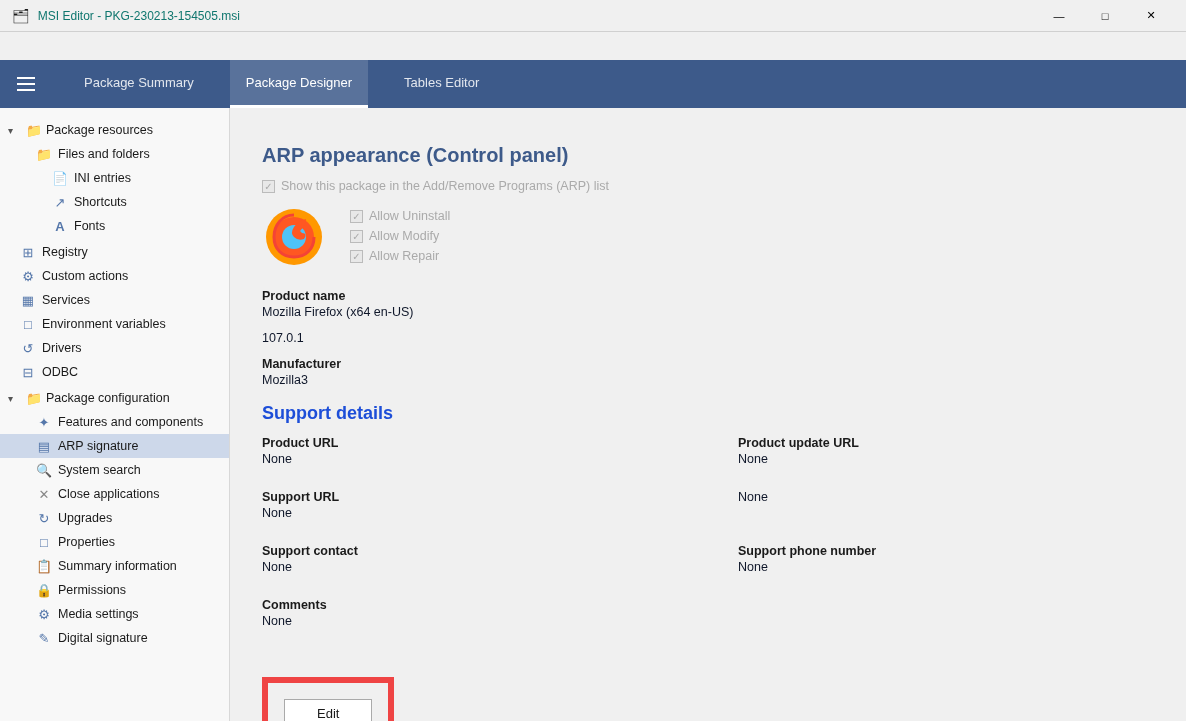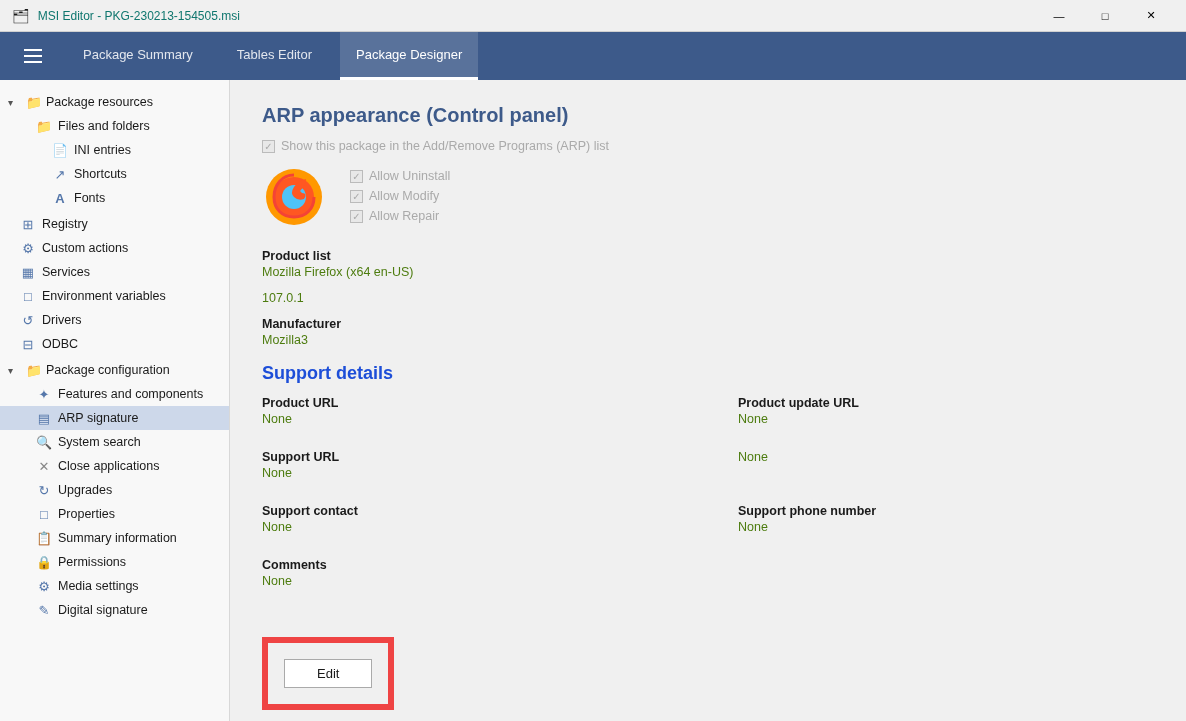--- a/index.html
+++ b/index.html
@@ -22,22 +22,23 @@
       display: flex; align-items: center; justify-content: center;
       font-size: 11px; cursor: pointer; border: none; background: transparent;
     }
 
     
     .nav-bar {
       height: 48px;
       background: #3d5a8a;
       display: flex;
       align-items: center;
-      padding: 0 15px;
-      gap: 12px;
+      padding: 0 8px;
+      gap: 20px;
+      margin-top: 28px;
     }
     .nav-hamburger {
       width: 36px; height: 36px;
       display: flex; flex-direction: column; align-items: center; justify-content: center; gap: 4px;
       cursor: pointer; border-radius: 4px;
       margin-right: 4px;
     }
     .nav-hamburger span { width: 18px; height: 2px; background: white; display: block; }
     .nav-tab {
       height: 48px;
@@ -104,20 +105,21 @@
       flex: 1;
       background: #f0f0f0;
       padding: 24px 32px;
       overflow-y: auto;
     }
     .content-title {
       font-size: 20px;
       font-weight: 600;
       color: #3d5a8a;
       margin-bottom: 12px;
+      margin-top: 12px;
     }
     .checkbox-row {
       display: flex; align-items: center; gap: 6px;
       color: #aaa;
       font-size: 12.5px;
       margin-bottom: 12px;
     }
     .checkbox-disabled {
       width: 13px; height: 13px; border: 1px solid #bbb; background: #e8e8e8;
       display: inline-flex; align-items: center; justify-content: center;
@@ -135,21 +137,21 @@
       display: flex; flex-direction: column; gap: 6px;
       padding-top: 4px;
     }
     .arp-checkbox-item {
       display: flex; align-items: center; gap: 6px;
       font-size: 12.5px; color: #aaa;
     }
 
     .field-section { margin-bottom: 12px; }
     .field-label { font-weight: 600; font-size: 12.5px; color: #1a1a1a; margin-bottom: 2px; }
-    .field-value { font-size: 12.5px; color: #4d7c0f; }
+    .field-value { font-size: 12.5px; color: #0f172a; }
 
     .support-title {
       font-size: 18px; font-weight: 600; color: #1d4ed8;
       margin: 16px 0 12px 0;
     }
 
     .support-grid {
       display: grid;
       grid-template-columns: 1fr 1fr;
       gap: 12px 60px;
@@ -186,25 +188,25 @@
 
 <div class="nav-bar">
   <div class="nav-hamburger">
     <span></span>
     <span></span>
     <span></span>
   </div>
   <div class="nav-tab">
     <span>Package Summary</span>
   </div>
+  <div class="nav-tab active">
+    <span>Package Designer</span>
+  </div>
   <div class="nav-tab">
     <span>Tables Editor</span>
-  </div>
-  <div class="nav-tab active">
-    <span>Package Designer</span>
   </div>
 </div>
 
 <div class="main-layout">
 
   <div class="sidebar">
 
     <div class="sidebar-section">
       <div class="sidebar-group-header">
         <span class="sidebar-chevron">▾</span>
@@ -339,21 +341,21 @@
         </div>
         <div class="arp-checkbox-item">
           <div class="checkbox-disabled">✓</div>
           <span>Allow Repair</span>
         </div>
       </div>
     </div>
 
     
     <div class="field-section">
-      <div class="field-label">Product list</div>
+      <div class="field-label">Product name</div>
       <div class="field-value">Mozilla Firefox (x64 en-US)</div>
     </div>
     <div class="field-section">
       <div class="field-value">107.0.1</div>
     </div>
     <div class="field-section">
       <div class="field-label">Manufacturer</div>
       <div class="field-value">Mozilla3</div>
     </div>
 

